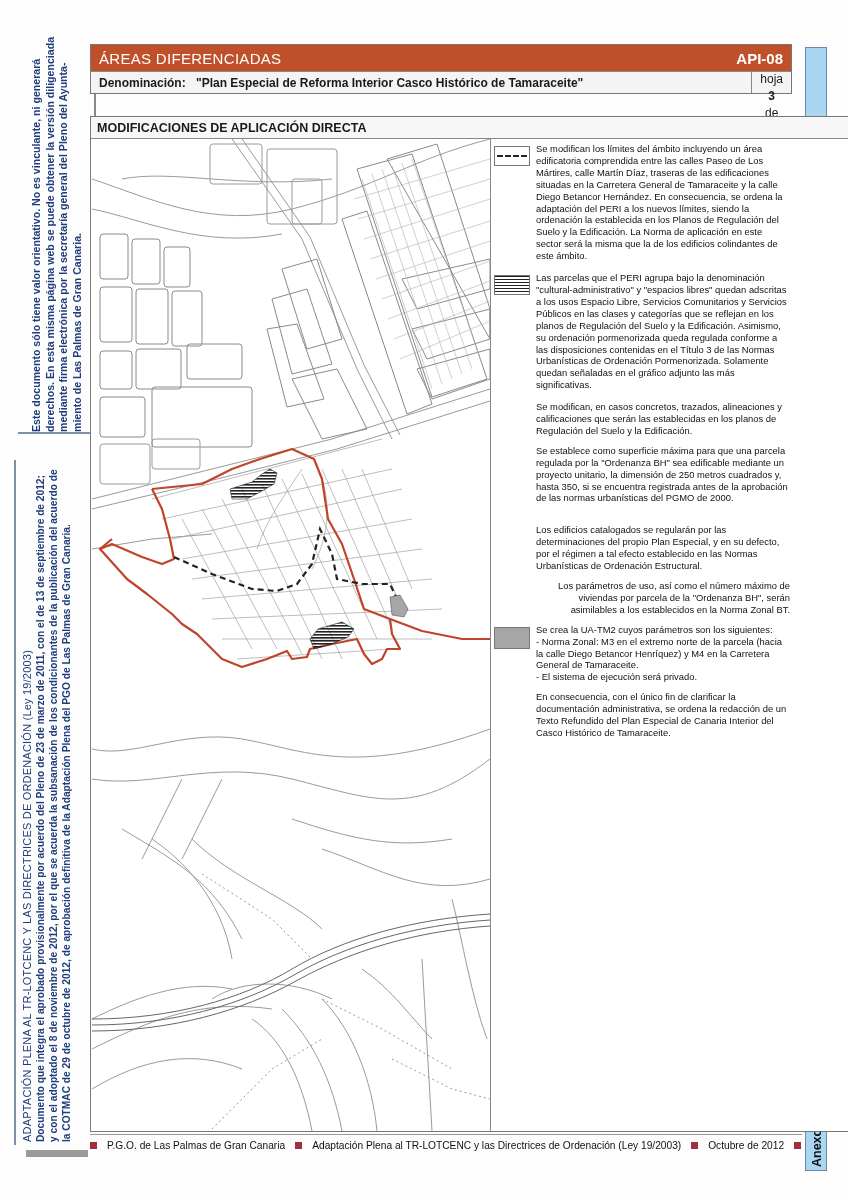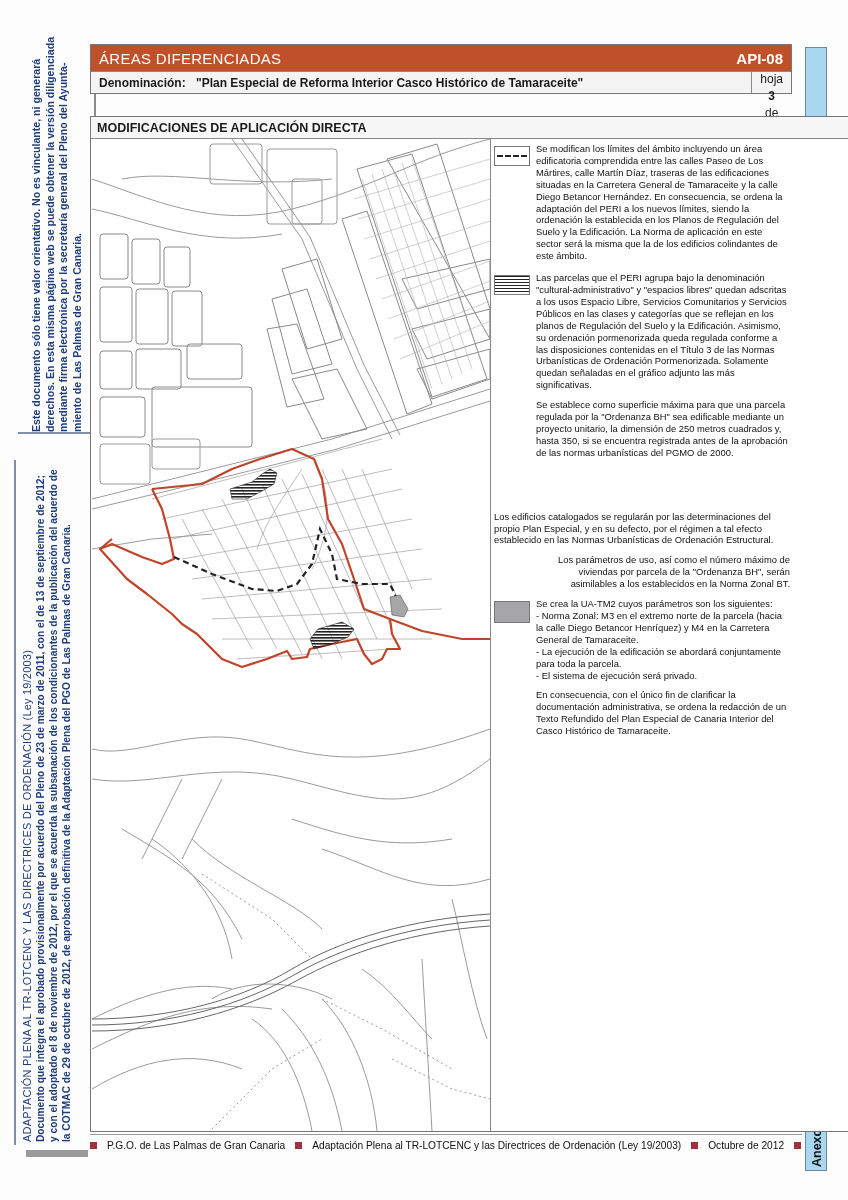--- a/index.html
+++ b/index.html
@@ -226,38 +226,41 @@
     <div class="block" style="margin-top:4px;">
       <div class="swatch dash">
           <span></span>
         </div>
       <div class="btext">Se modifican los límites del ámbito incluyendo un área edificatoria comprendida entre las calles Paseo de Los Mártires, calle Martín Díaz, traseras de las edificaciones situadas en la Carretera General de Tamaraceite y la calle Diego Betancor Hernández. En consecuencia, se ordena la adaptación del PERI  a los nuevos límites, siendo la ordenación la establecida en los Planos de Regulación del Suelo y la Edificación.  La Norma de aplicación en este sector será la misma que la de los edificios colindantes de este ámbito.</div>
     </div>
     <div class="block" style="margin-top:10px;">
       <div class="swatch hatch"></div>
       <div class="btext">Las parcelas que el PERI agrupa bajo la denominación "cultural-administrativo" y "espacios libres" quedan adscritas a los usos Espacio Libre, Servicios Comunitarios y Servicios Públicos en las clases y categorías que se reflejan en los planos de Regulación del Suelo y la Edificación.  Asimismo, su ordenación pormenorizada queda regulada conforme a las disposiciones contenidas en el Título 3 de las Normas Urbanísticas de Ordenación Pormenorizada. Solamente quedan señaladas en el gráfico adjunto las más significativas.</div>
     </div>
+    <div class="block" style="margin-top:10px;">
+      <div class="swatch none"></div>
+      <div class="btext">Se modifican, en casos concretos, trazados, alineaciones y calificaciones que serán las establecidas en los planos de Regulación del Suelo y la Edificación.</div>
+    </div>
     <div class="block" style="margin-top:8px;">
       <div class="swatch none"></div>
       <div class="btext">Se establece como superficie máxima para que una parcela regulada por la "Ordenanza BH" sea edificable mediante un proyecto unitario, la dimensión de 250 metros cuadrados y, hasta 350, si se encuentra registrada antes de la aprobación de las normas urbanísticas del PGMO de 2000.</div>
     </div>
-    <div class="block" style="margin-top:7px;flex-direction:column;">
+    <div class="block" style="margin-top:20px;">
       <div class="swatch none"></div>
       <div class="btext">Los edificios catalogados se regularán por las determinaciones del propio Plan Especial, y en su defecto, por el régimen a tal efecto establecido en las Normas Urbanísticas de Ordenación Estructural.</div>
     </div>
     <div class="block" style="margin-top:8px;text-align:right;">
       <div class="swatch none"></div>
       <div class="btext">Los parámetros de uso, así como el número máximo de viviendas por parcela de la "Ordenanza BH", serán asimilables a los establecidos en la Norma Zonal BT.</div>
     </div>
     <div class="block" style="margin-top:8px;">
       <div class="swatch grey"></div>
       <div class="btext">
         <span class="bline">Se crea la UA-TM2 cuyos parámetros son los siguientes:</span>
         <span class="bline">- Norma Zonal: M3 en el extremo norte de la parcela (hacia la calle Diego Betancor Henríquez) y M4 en la Carretera General de Tamaraceite.</span>
-        <span class="bline">- La ejecución de la edificación se abordará conjuntamente para toda la parcela.</span>
         <span class="bline">-  El sistema de ejecución será privado.</span>
       </div>
     </div>
     <div class="block" style="margin-top:8px;">
       <div class="swatch none"></div>
       <div class="btext">En consecuencia, con el único fin de clarificar la documentación administrativa, se ordena la redacción de un Texto Refundido del Plan Especial de Canaria Interior del Casco Histórico de Tamaraceite.</div>
     </div>
   </div>
 </div>
 

